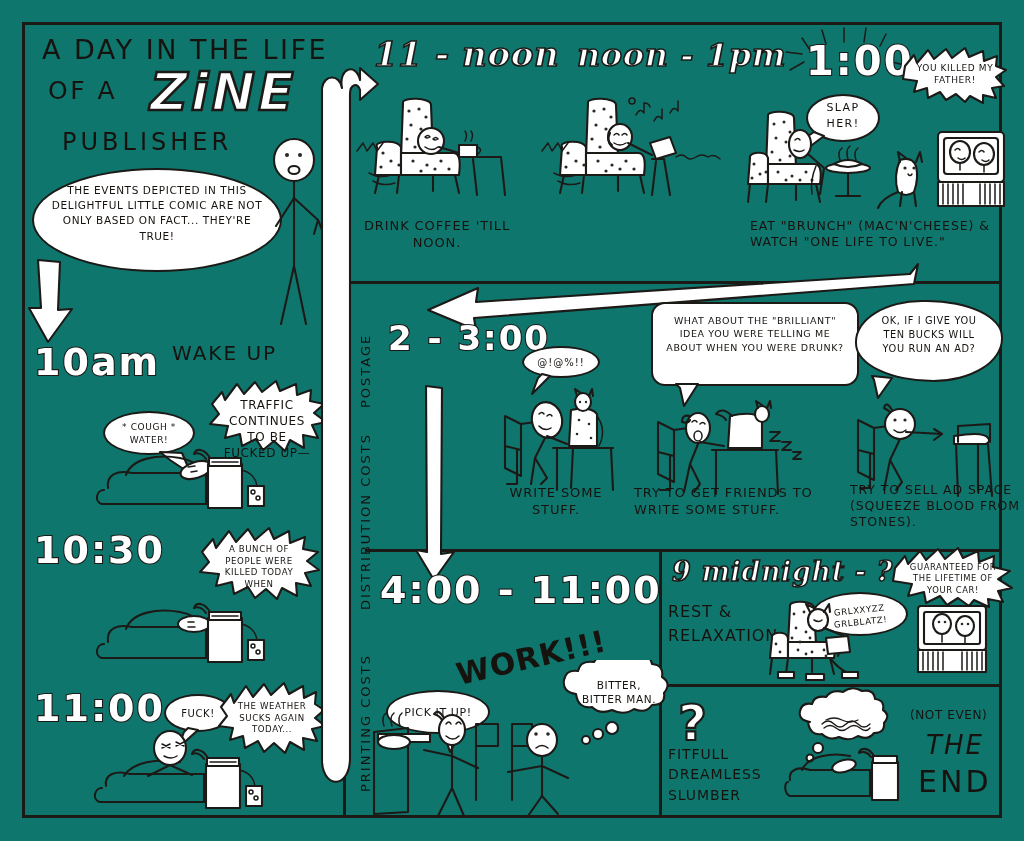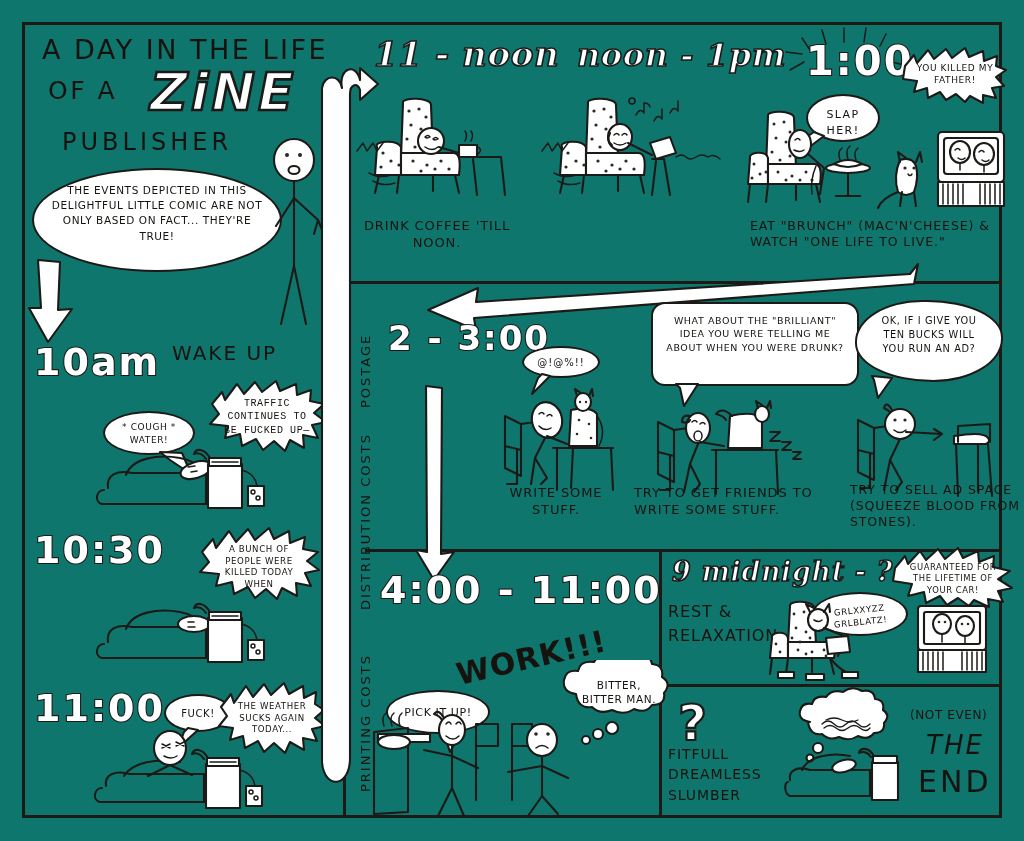--- a/index.html
+++ b/index.html
@@ -108,21 +108,21 @@
   </div>
   <svg class="art" style="left:158px;top:450px;" width="36" height="26" viewBox="0 0 36 26">
     <path class="fillw" d="M2 2 L24 3 L33 24 L12 10 Z" stroke-width="2"></path>
   </svg>
 
   <div class="burst" style="left:206px;top:378px;width:122px;height:76px;">
     <svg viewBox="0 0 122 76" width="122" height="76">
       <path class="fillw" d="M6 26 L16 14 L19 22 L31 6 L38 16 L49 4 L56 14 L70 3 L74 13 L90 6 L91 17 L105 12 L104 23 L118 26 L108 35
        L120 44 L106 47 L112 60 L97 57 L98 70 L84 62 L79 73 L68 63 L57 72 L50 61 L36 68 L34 56 L19 60 L22 48 L4 46 L13 36 Z"></path>
     </svg>
-    <div class="txt hand" style="top:19px;padding:0 16px;font-size:10px;font-family:Liberation Mono, monospace;">TRAFFIC CONTINUES TO BE FUCKED UP—</div>
+    <div class="txt hand" style="top:19px;padding:0 16px;font-size:12px;">TRAFFIC CONTINUES TO BE FUCKED UP—</div>
   </div>
 
   <svg class="art" style="left:88px;top:440px;" width="210" height="80" viewBox="0 0 210 80">
     <path class="st" d="M38 35 C44 18 70 14 92 18 C104 20 112 26 118 33"></path>
     <path class="st" d="M20 48 C18 34 30 30 44 33 L118 33"></path>
     <path class="st" d="M16 50 C8 50 6 62 14 64 L118 64 L118 33"></path>
     <path class="st" d="M14 64 L120 64"></path>
     <ellipse class="fillw" cx="108" cy="30" rx="16" ry="8" transform="rotate(-18 108 30)"></ellipse>
     <path class="st-thin" d="M100 27 l7 -1 M103 32 l6 -1"></path>
     <rect class="fillw" x="120" y="24" width="34" height="44"></rect>
@@ -295,21 +295,21 @@
 
 
   <svg class="art" style="left:778px;top:26px;" width="140" height="62" viewBox="0 0 140 62">
     <g class="st-thin">
       <path d="M12 44 l14 -8 M8 26 l16 2 M24 12 l8 12 M44 4 l4 14 M66 2 l0 14 M88 2 l-2 14 M108 8 l-6 12 M124 20 l-12 8 M130 40 l-16 -4"></path>
     </g>
   </svg>
   <div class="hand bigtime" style="left:806px;top:38px;font-size:40px;">1:00</div>
 
   <div class="oval" style="left:806px;top:94px;width:74px;height:48px;">
-    <div class="txt hand" style="top:11px;font-size:11px;letter-spacing:1.4px;">SLAP HER!</div>
+    <div class="txt hand" style="top:4px;font-size:11px;letter-spacing:1.4px;">SLAP HER!</div>
   </div>
   <svg class="art" style="left:796px;top:130px;" width="30" height="26" viewBox="0 0 30 26">
     <path class="fillw" d="M18 2 L28 6 L4 24 L12 6 Z" stroke-width="2"></path>
   </svg>
 
   <div class="burst" style="left:900px;top:46px;width:110px;height:58px;">
     <svg viewBox="0 0 110 58" width="110" height="58">
       <path class="fillw" d="M5 20 L14 9 L17 17 L28 4 L34 13 L46 3 L52 12 L65 2 L69 11 L83 5 L84 15 L97 10 L96 20 L106 24 L96 31
        L104 40 L92 42 L96 52 L83 49 L83 57 L70 50 L65 56 L56 48 L46 54 L40 46 L28 52 L27 42 L14 46 L17 35 L3 33 Z"></path>
     </svg>

